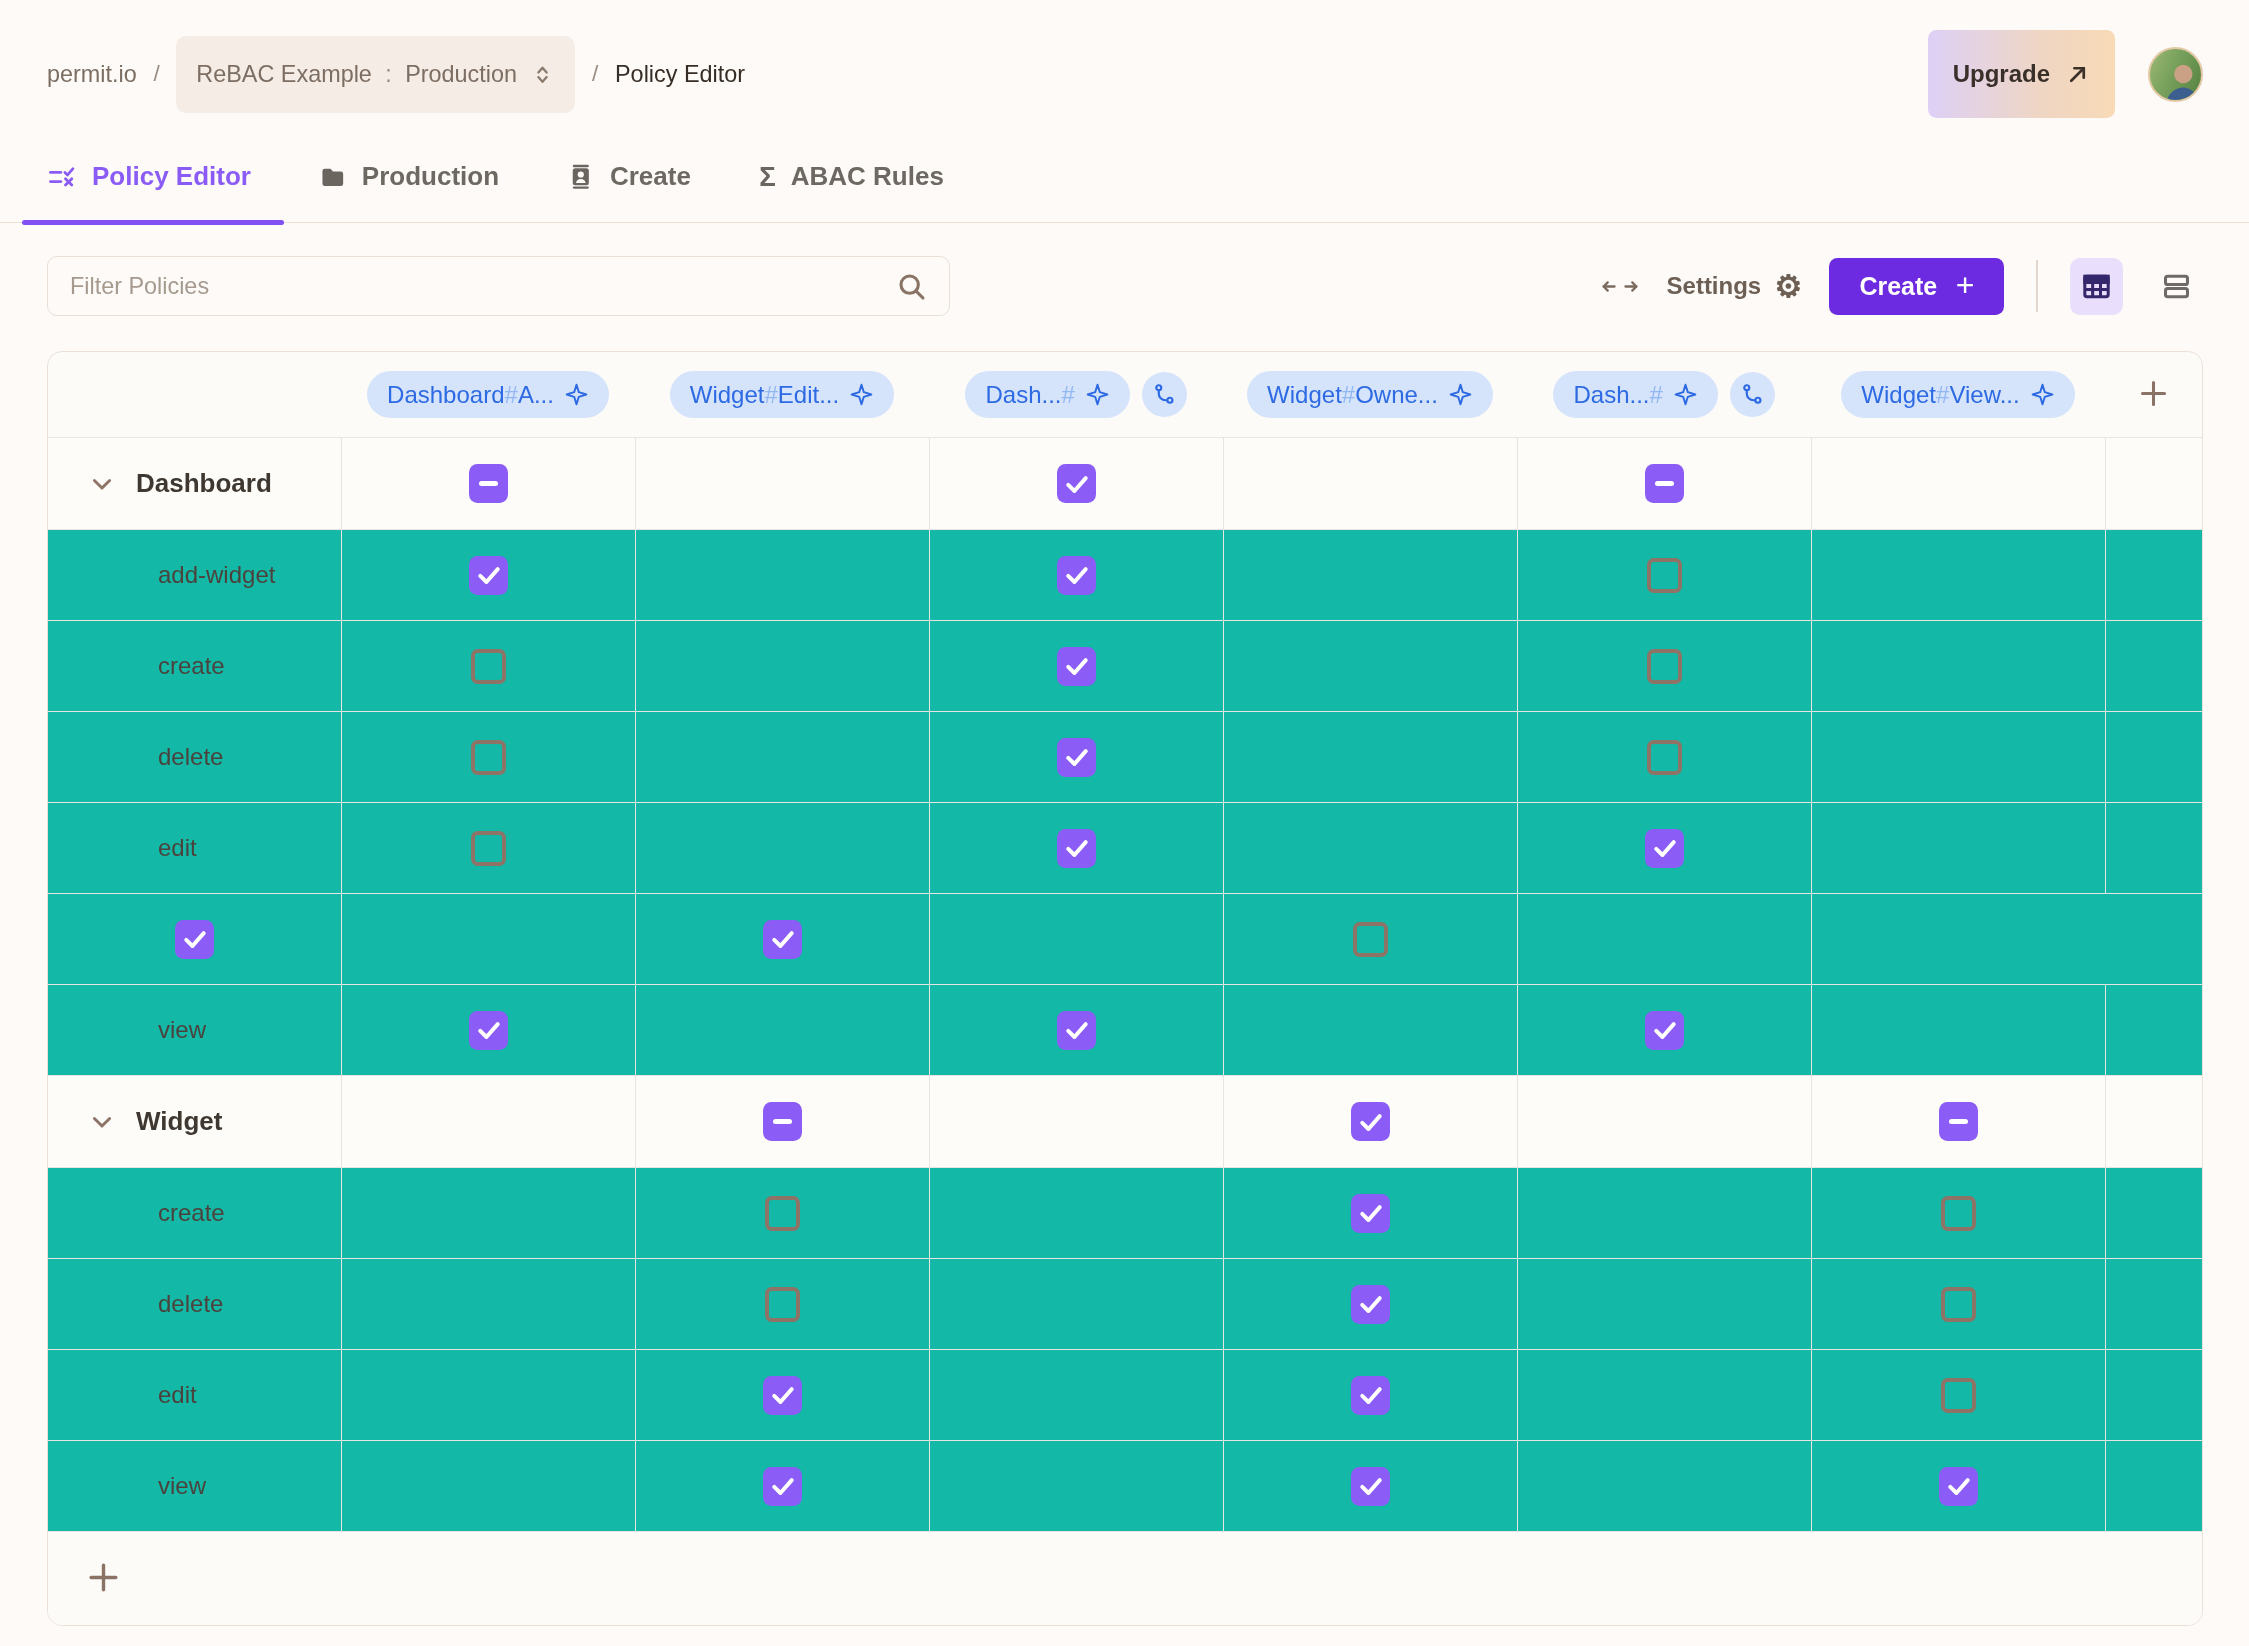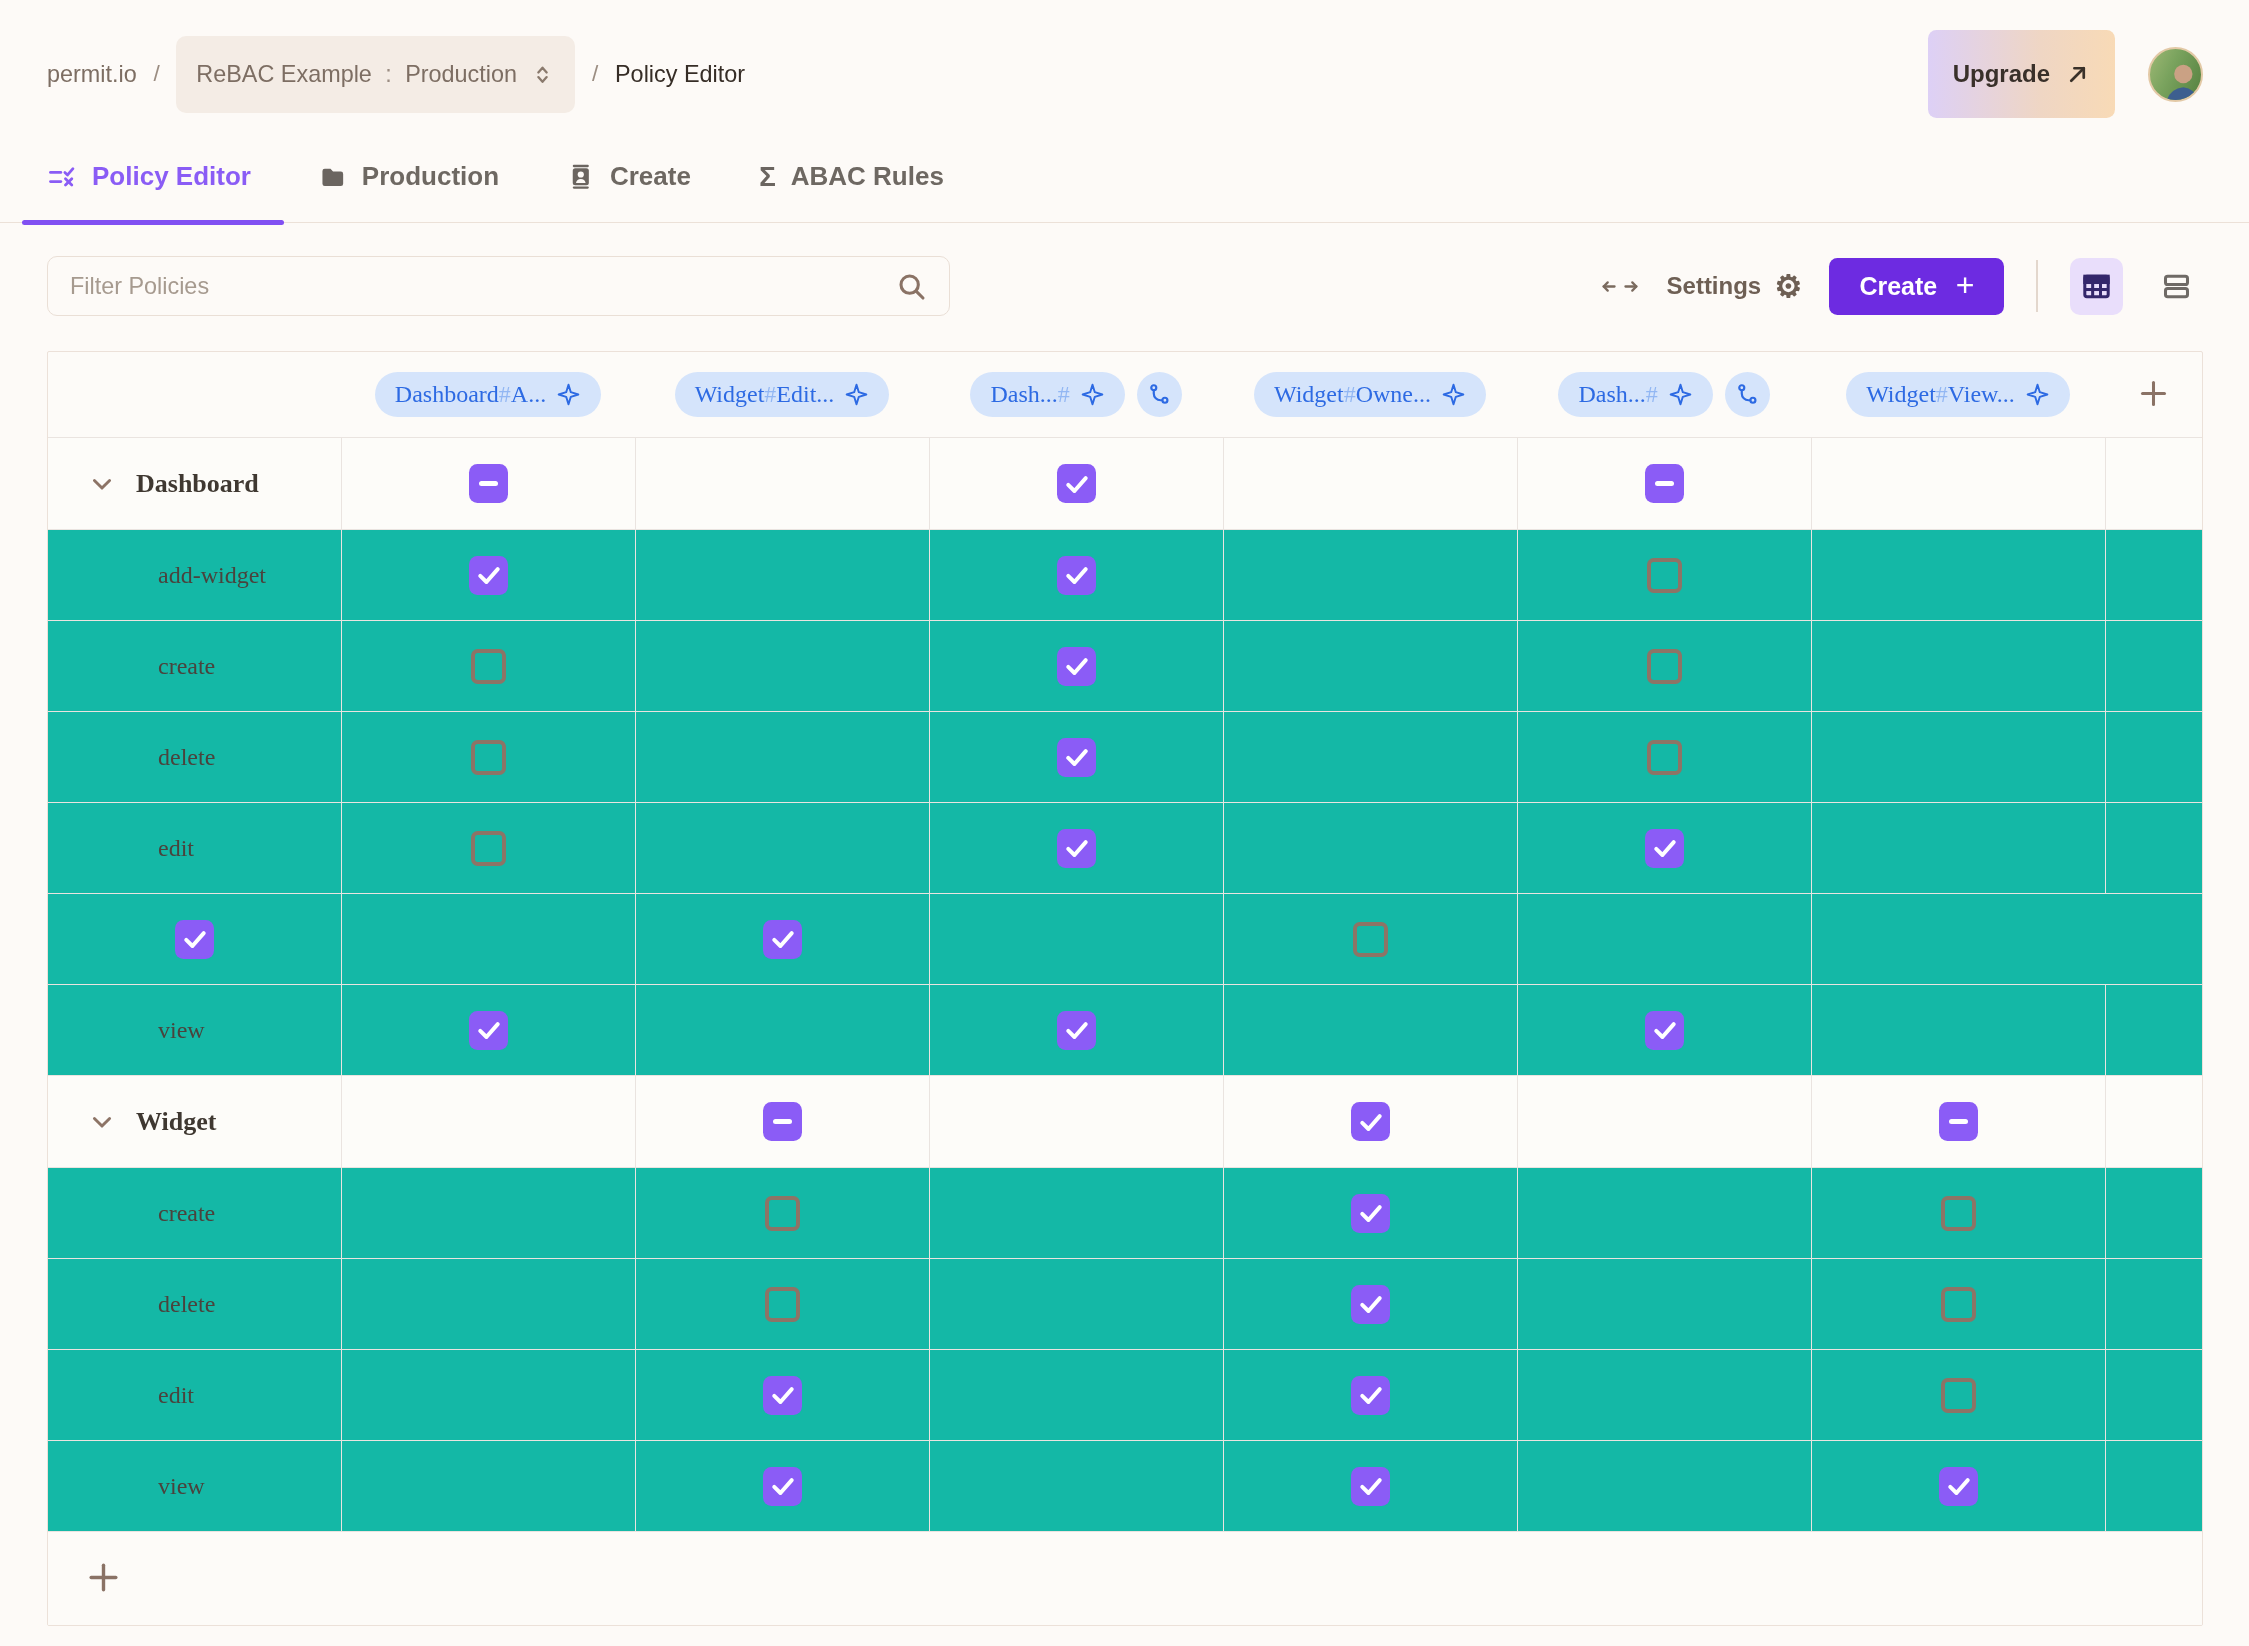--- a/index.html
+++ b/index.html
@@ -43,22 +43,22 @@
   .toolbar-right { margin-left:auto; display:flex; align-items:center; gap:27px; }
   .settings { display:flex; align-items:center; gap:13.4px; font-size:24px; font-weight:700; color:#6e5f54; cursor:pointer; }
   .gear { font-size:31px; color:#6e5f54; line-height:1; }
   .create-btn { height:57px; padding:0 30px; border:none; border-radius:8.4px; background:#6d2be1; color:#fff;
     font-size:25px; font-weight:600; font-family:"Liberation Sans",sans-serif; display:flex; align-items:center; gap:18.4px; cursor:pointer; }
   .create-plus { font-size:32px; font-weight:400; line-height:1; margin-top:-2.5px; }
   .tb-divider { width:1.7px; height:52px; background:#e3d7cd; margin:0 5px; }
   .toggle { width:53px; height:57px; border-radius:10px; display:grid; place-items:center; cursor:pointer; }
   .toggle.active { background:#e9defb; }
   
-  .policy-table { margin:35px 47px 0 47px; border:1.7px solid #ece1d9; border-radius:2px;
-    background:#fdfbf8; overflow:hidden;font-family:Liberation Serif, serif; }
+  .policy-table { margin:35px 47px 0 47px; border:1.7px solid #ece1d9; border-radius:15px;
+    background:#fdfbf8; overflow:hidden; }
   .prow { display:grid; grid-template-columns:293px repeat(6,294px) 1fr; align-items:stretch; }
   .prow + .prow { border-top:1.7px solid #eae4e0; }
   .prow.header { height:85px; }
   .prow.group { height:92px; background:#fdfcf9; }
   .prow.action { height:91px; background:#14b8a6;text-align:center; }
   .prow.footer { height:94px; background:#fdfbf8; }
   .pcell { display:flex; align-items:center; justify-content:center; }
   .prow.group .pcell + .pcell, .prow.action .pcell + .pcell { border-left:1.7px solid #eae4e0; }
   .label-cell { justify-content:flex-start; }
   .group .label-cell { gap:20px; padding-left:40px; font-size:26px; font-weight:600; color:#3f3831; }

